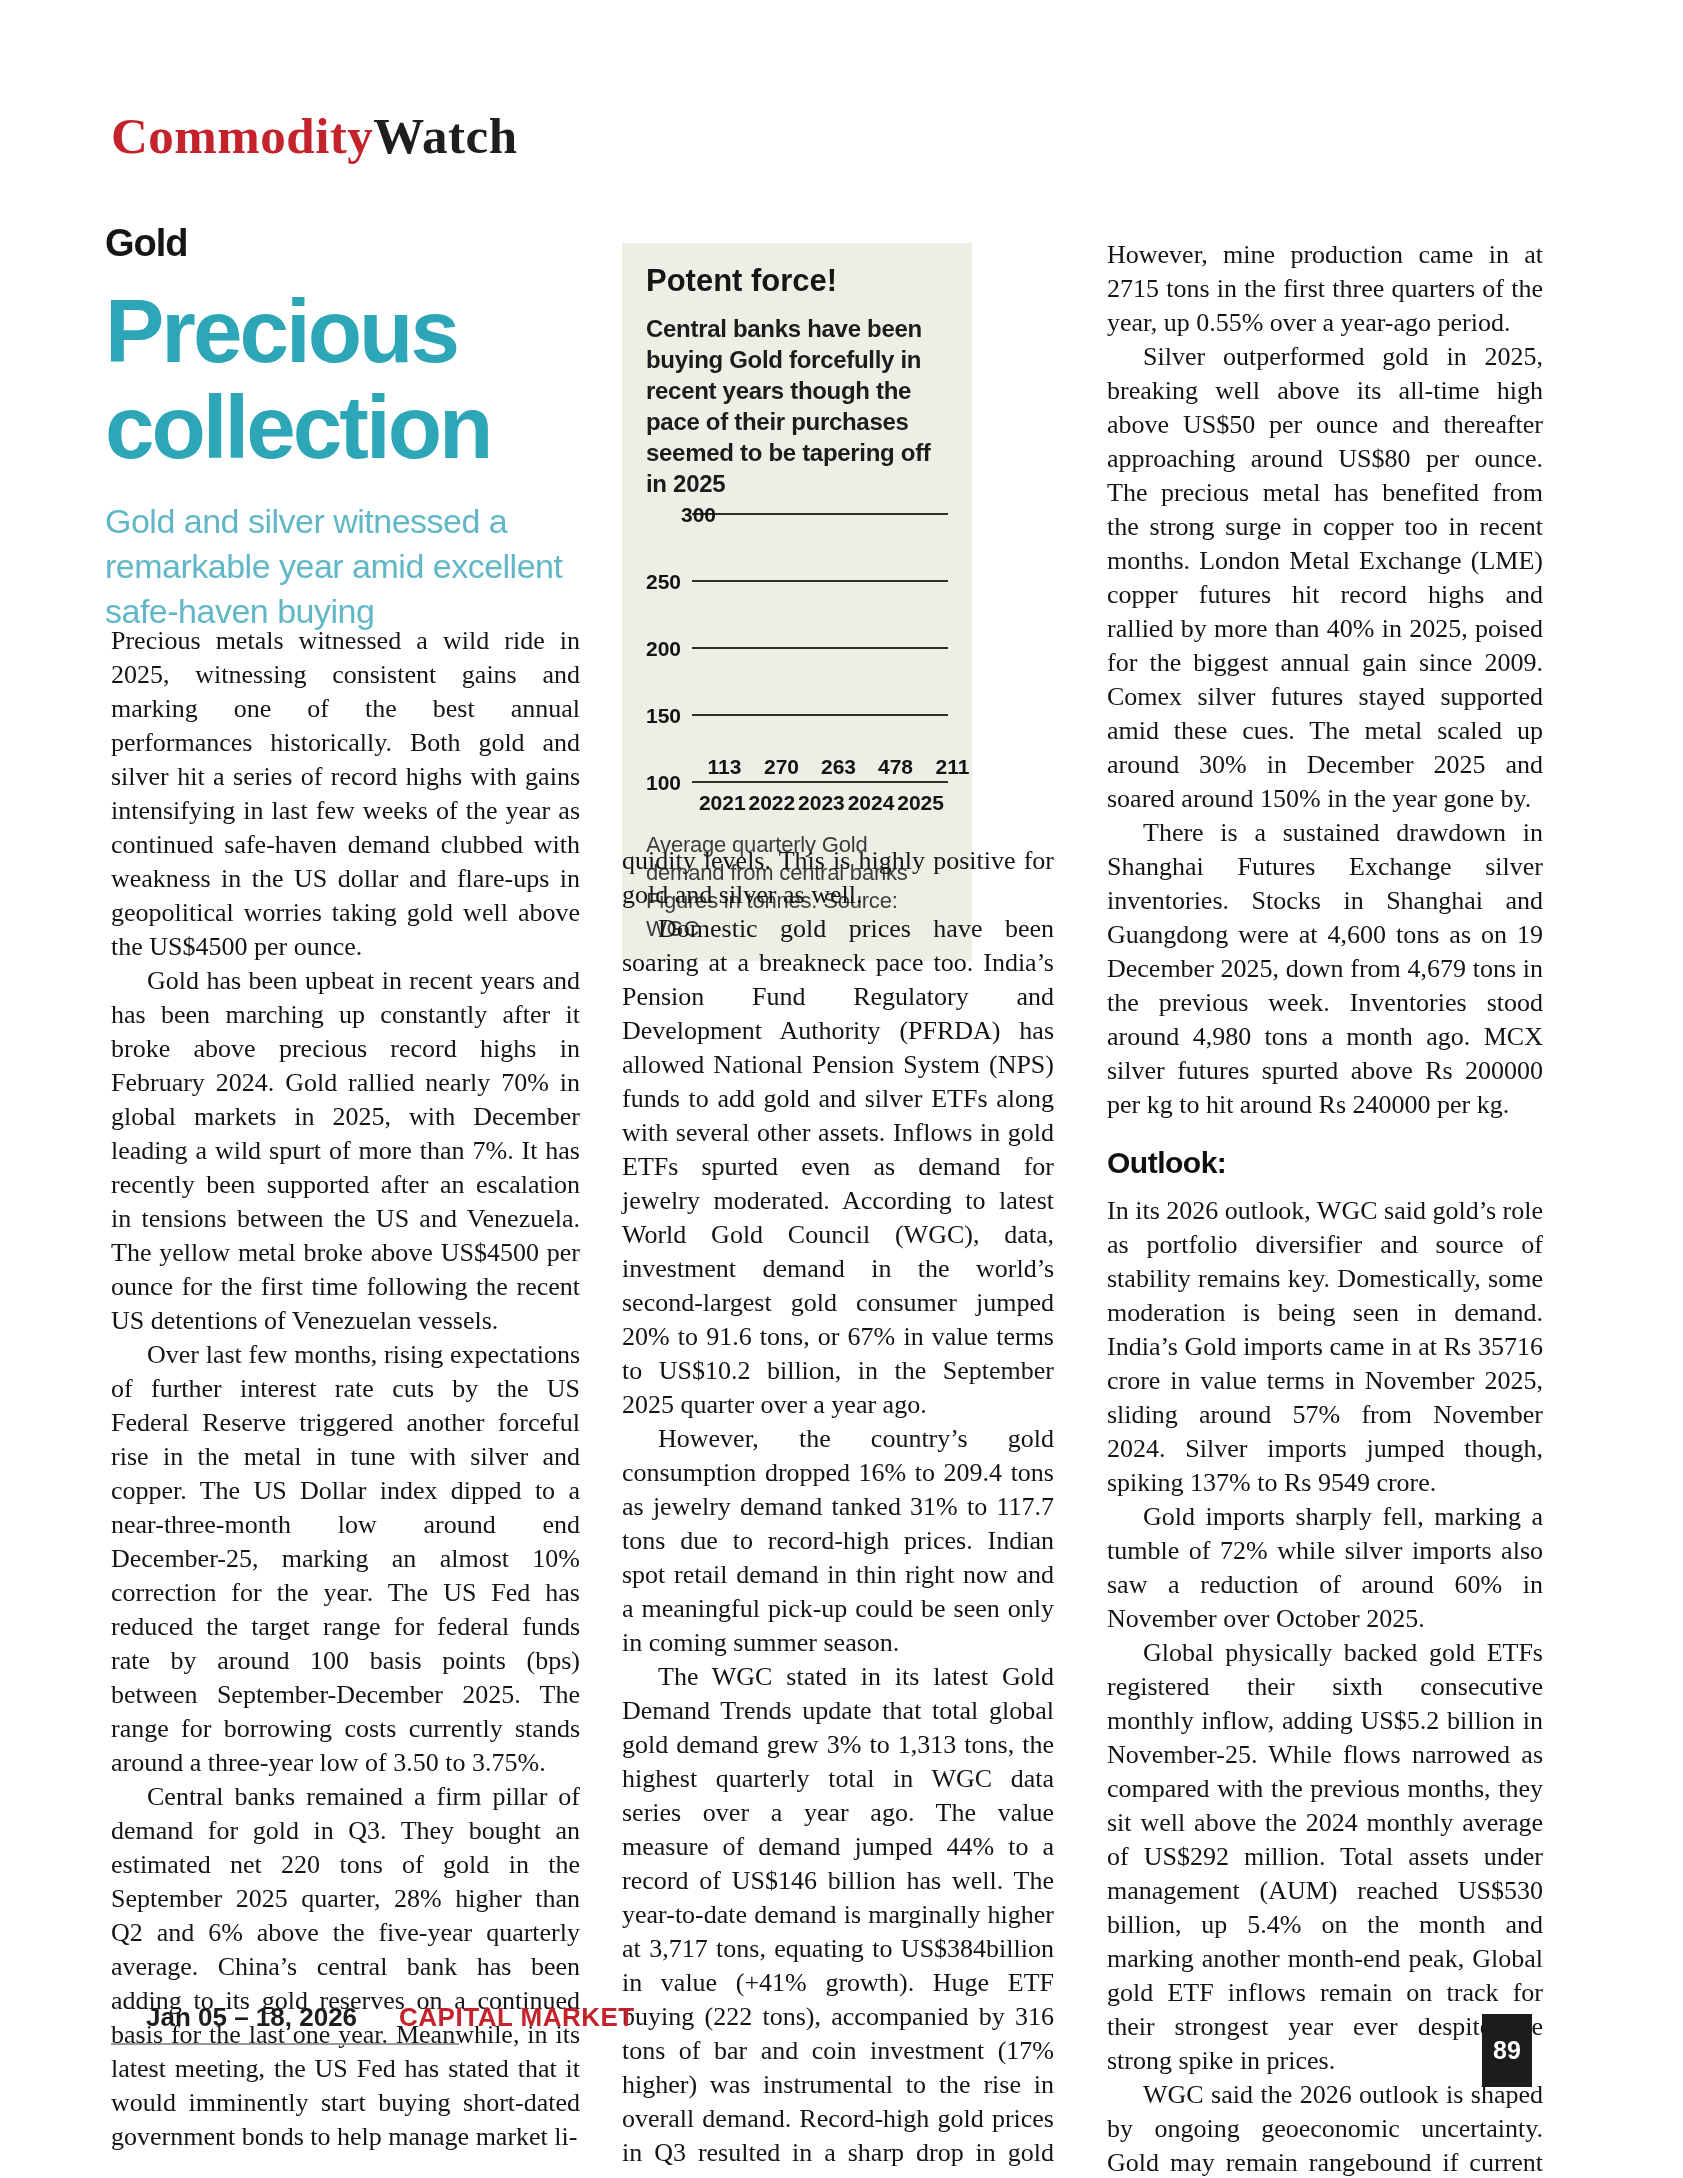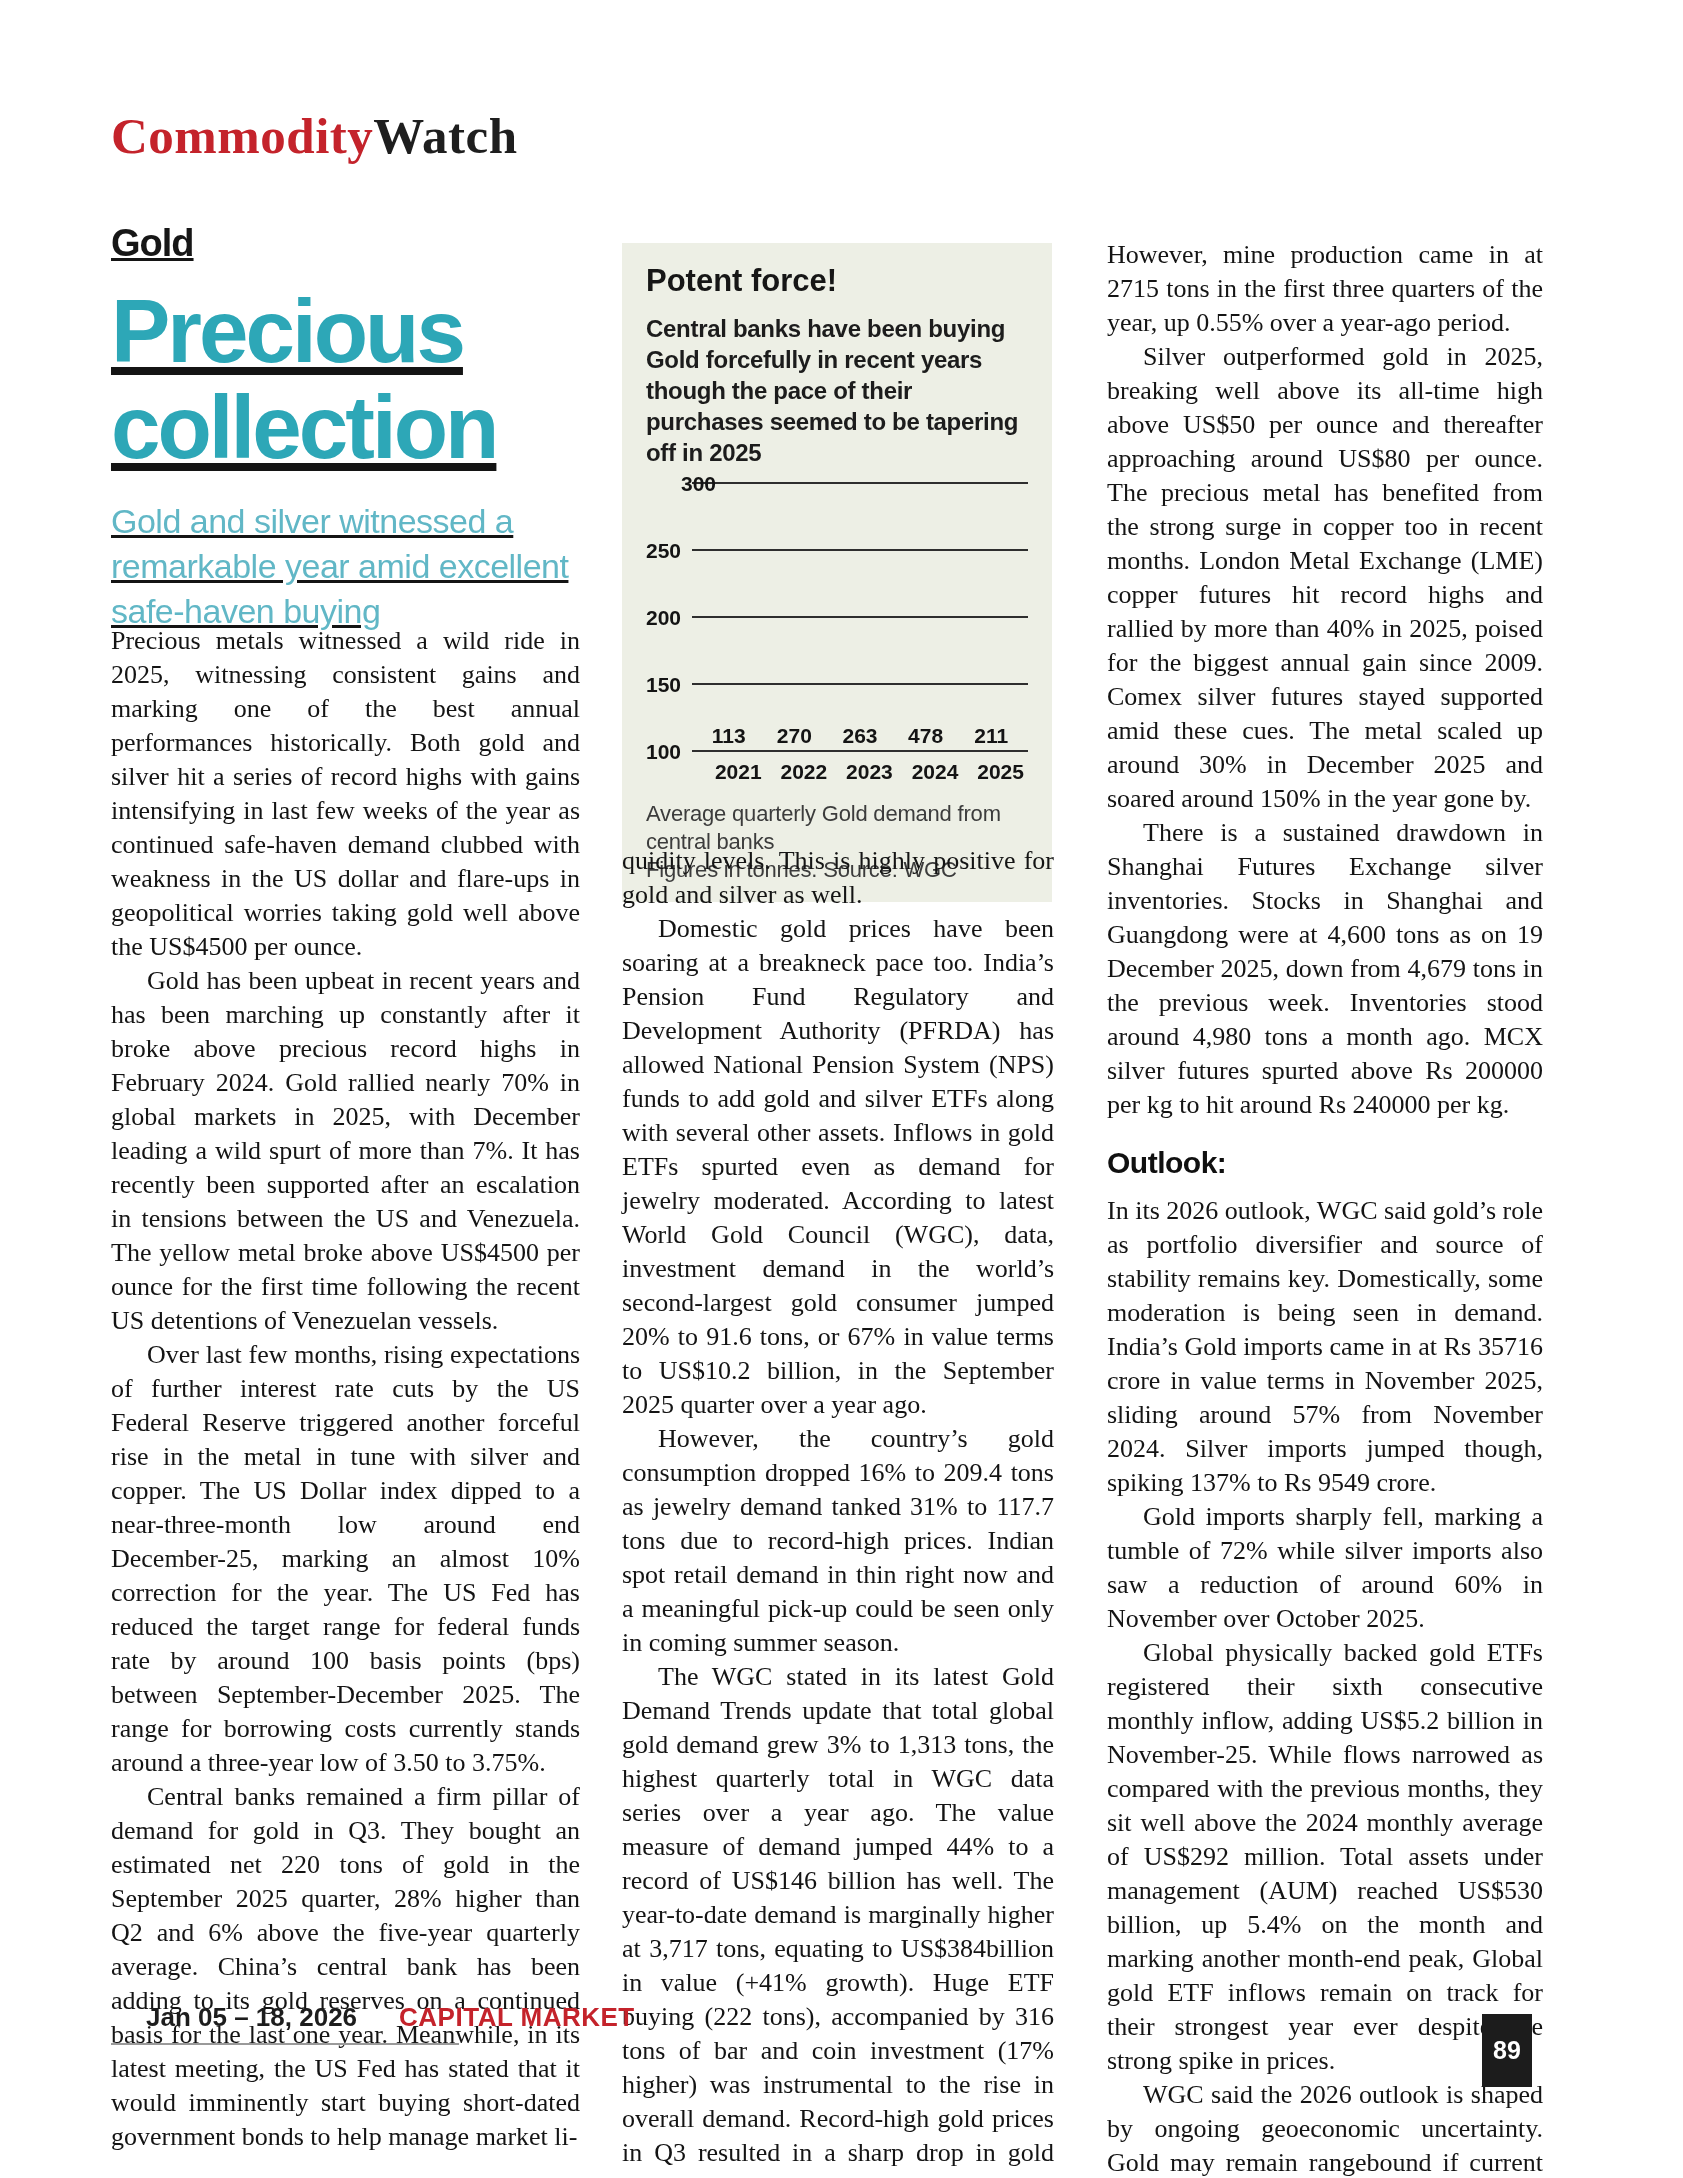--- a/index.html
+++ b/index.html
@@ -14,21 +14,21 @@
   
   .masthead{
     position:absolute;left:111px;top:107px;
     font-family:"Liberation Serif", serif;
     font-size:51px;font-weight:bold;letter-spacing:0.5px;
   }
   .masthead .brand-red{color:#c4232b;}
   .masthead .brand-black{color:#1e1e1e;}
 
   
-  .headline{position:absolute;left:111px;top:222px;width:469px;text-decoration:underline;}
+  .headline{position:absolute;left:105px;top:222px;width:469px;}
   .kicker{
     font-family:"Liberation Sans", sans-serif;
     font-weight:bold;font-size:38px;color:#161616;
     letter-spacing:-1px;margin:0 0 18px 0;
   }
   .title-line{
     font-family:"Liberation Sans", sans-serif;
     font-weight:bold;font-size:89px;line-height:96px;
     letter-spacing:-3px;color:#2da7b7;margin:0;
   }
@@ -46,21 +46,21 @@
   #col2{left:622px;top:844px;width:432px;}
   #col3{left:1107px;top:238px;width:436px;}
   .outlook-heading{
     font-family:"Liberation Sans", sans-serif;
     font-weight:bold;font-size:30px;letter-spacing:-0.5px;
     margin:24px 0 14px 0;color:#101010;text-align:left;
   }
 
   
   .chart-panel{
-    position:absolute;left:622px;top:243px;width:430px;
+    position:absolute;left:622px;top:243px;width:350px;
     background:#edefe5;
     box-sizing:border-box;
     padding:20px 24px 18px 24px;
     font-family:"Liberation Sans", sans-serif;
   }
   .chart-title{
     font-weight:bold;font-size:31px;letter-spacing:0;
     color:#161616;margin-bottom:14px;
   }
   .chart-subtitle{

